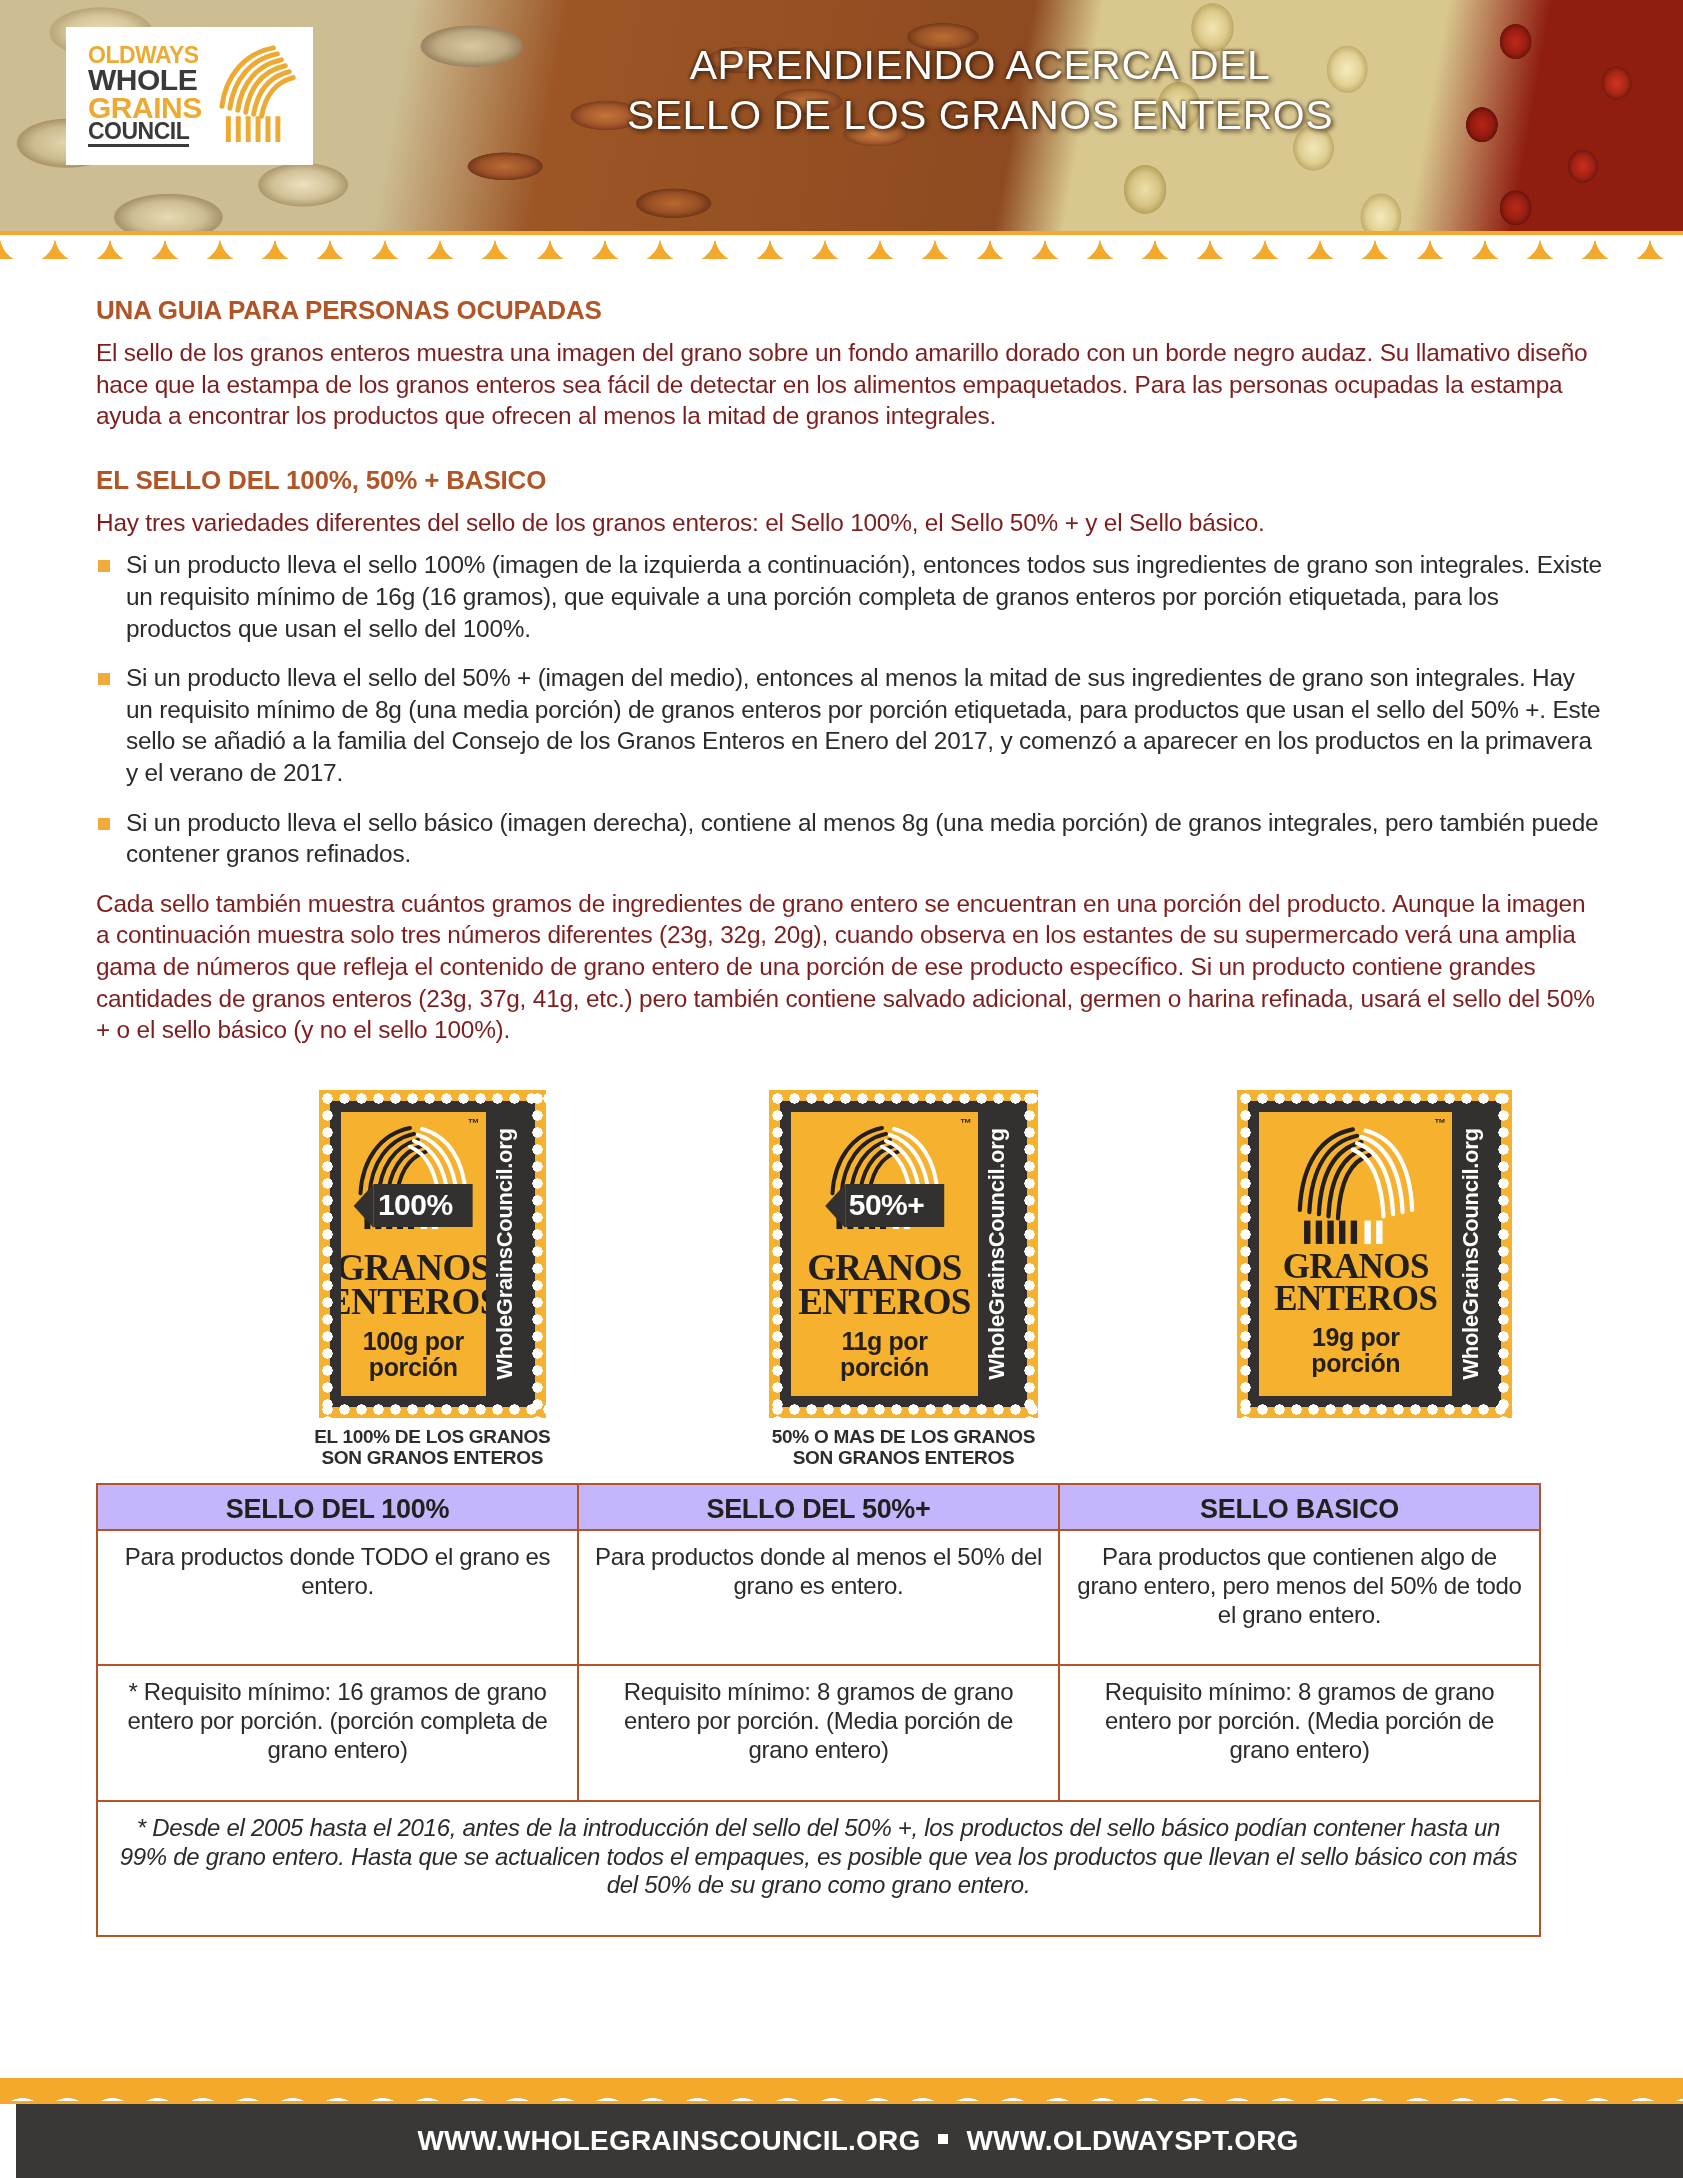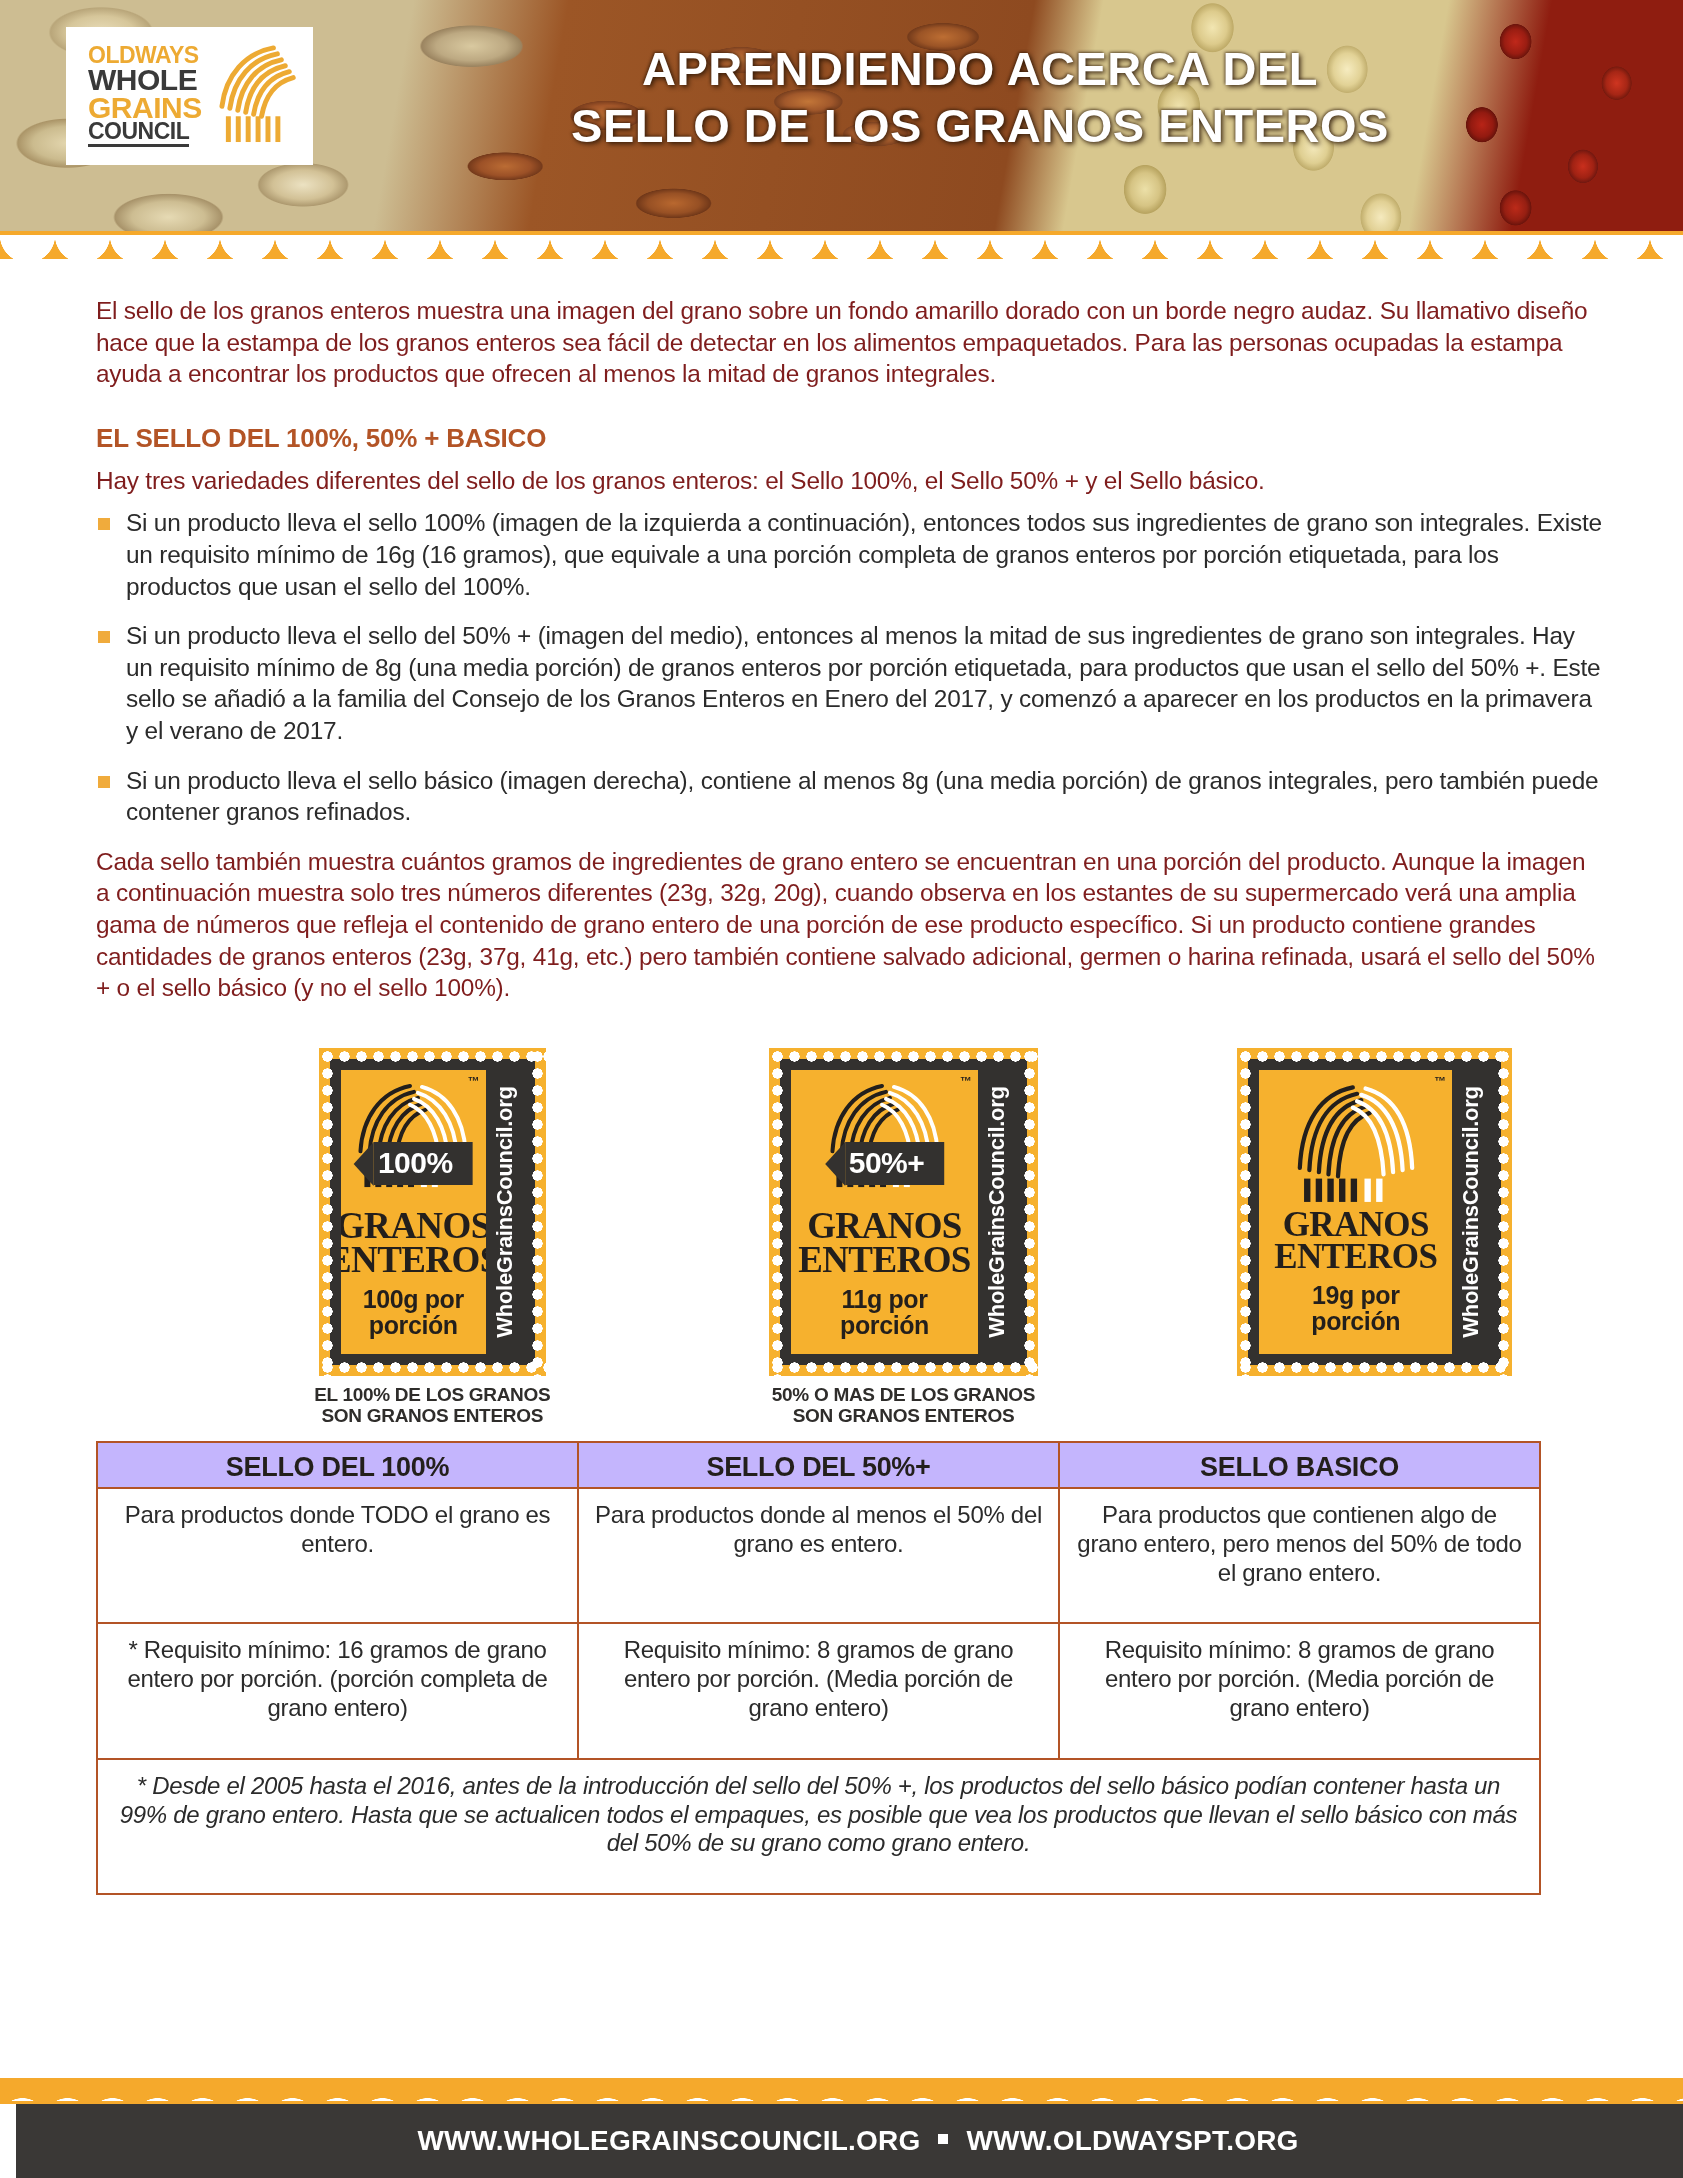--- a/index.html
+++ b/index.html
@@ -80,22 +80,22 @@
     right: -6px; top: 14px;
     width: 107px; height: 103px;
   }
   .header-title {
     position: absolute;
     left: 338px; top: 40px;
     width: 1284px;
     text-align: center;
     color: #ffffff;
     font-family: "Liberation Sans", sans-serif;
-    font-weight: bold;
-    font-size: 47px;
+    font-weight: normal;
+    font-size: 41px;
     line-height: 1.22;
     letter-spacing: 0.5px;
     text-shadow: 2px 2px 5px rgba(40,20,5,0.85), -1px -1px 3px rgba(40,20,5,0.6);
   }
 
   
   .scallop-top {
     position: relative;
     width: 1684px;
     height: 28px;
@@ -394,20 +394,21 @@
   <div class="header-title">
     <div>APRENDIENDO ACERCA DEL</div>
     <div>SELLO DE LOS GRANOS ENTEROS</div>
   </div>
 </div>
 
 <div class="scallop-top"></div>
 
 <div class="content">
 
+  <h2 class="section-head">UNA GUIA PARA PERSONAS OCUPADAS</h2>
   <p class="body">El sello de los granos enteros muestra una imagen del grano sobre un fondo amarillo dorado con un borde negro audaz. Su llamativo diseño hace que la estampa de los granos enteros sea fácil de detectar en los  alimentos empaquetados. Para las personas ocupadas la estampa ayuda a encontrar los productos que ofrecen al menos la mitad de granos integrales.</p>
 
   <div class="gap"></div>
 
   <h2 class="section-head">EL SELLO DEL 100%, 50% + BASICO</h2>
   <p class="body">Hay tres variedades diferentes del sello de los granos enteros: el Sello 100%, el Sello 50% + y el Sello básico.</p>
 
   <ul class="bullets">
     <li>
       <span class="sq"></span>

